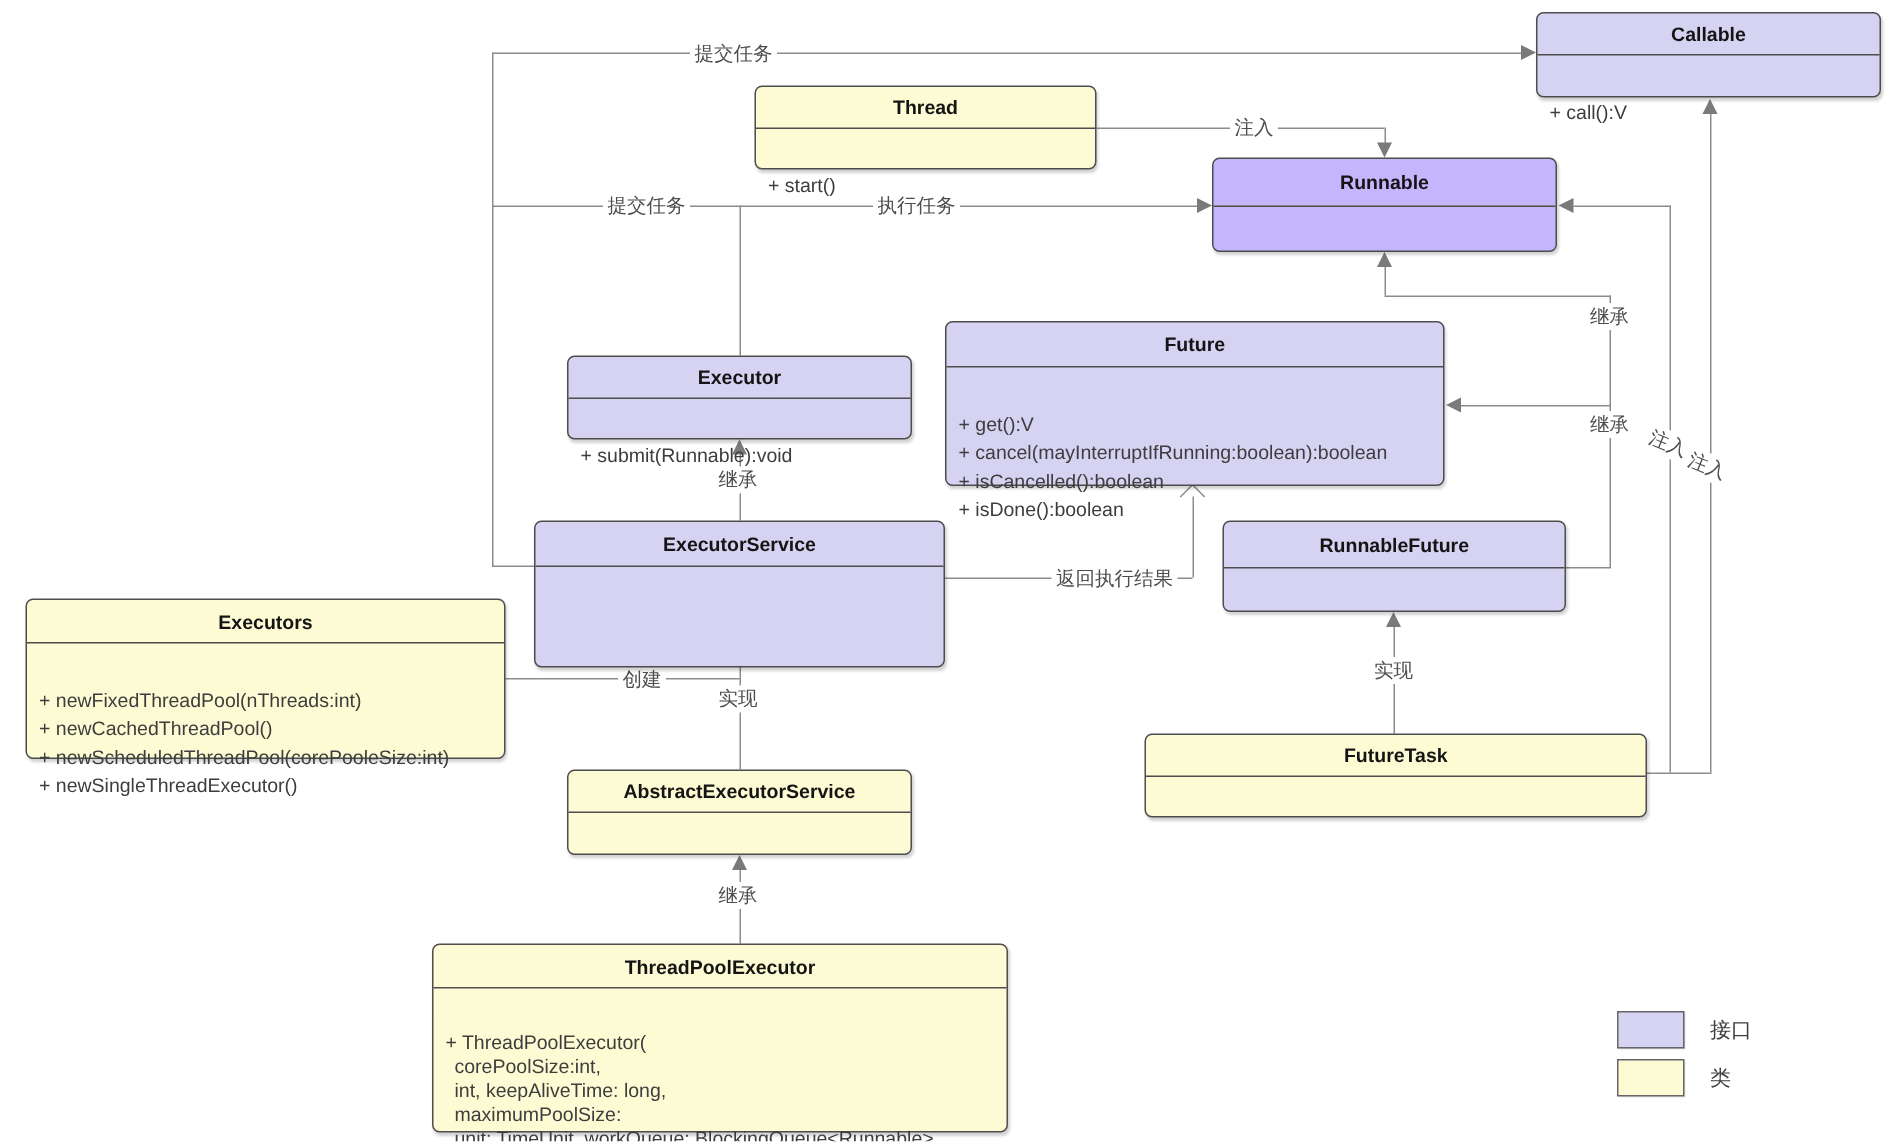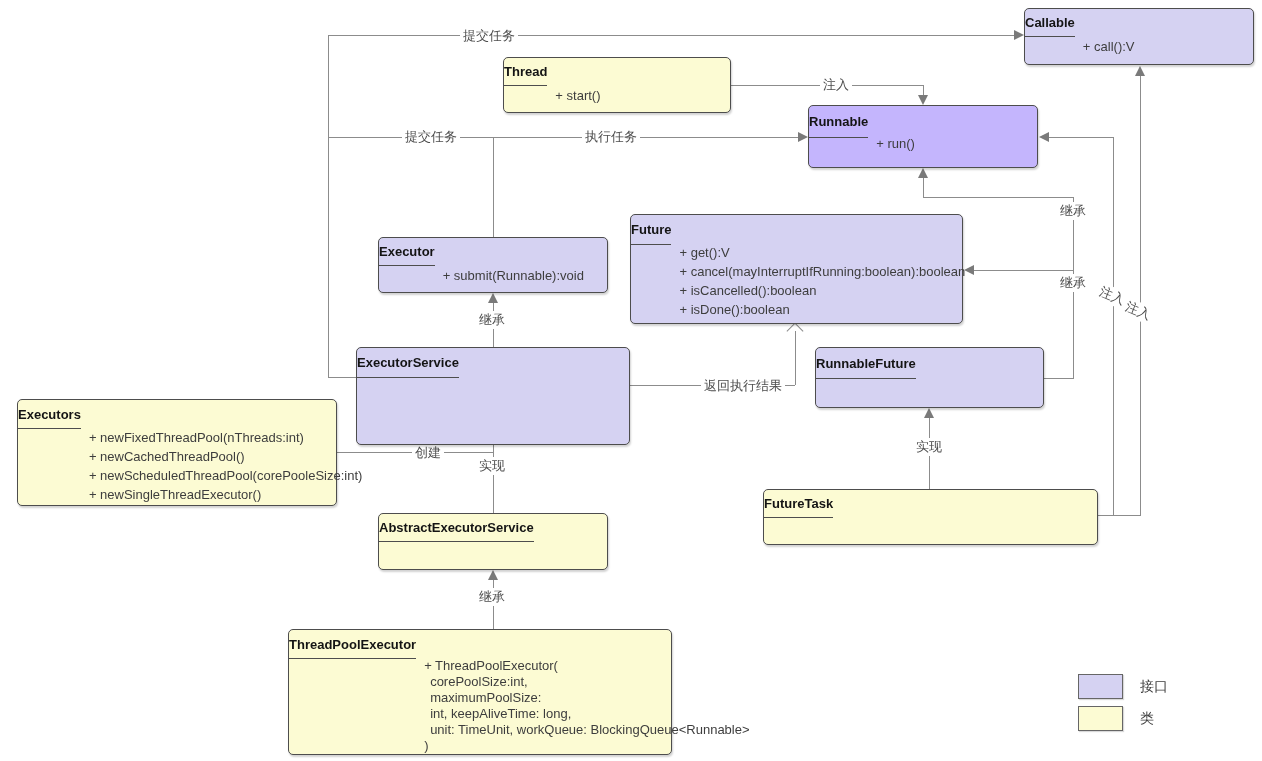--- a/index.html
+++ b/index.html
@@ -4,21 +4,21 @@
 <style>
   html,body{margin:0;padding:0;background:#ffffff;}
   #canvas{
     position:relative;width:1262px;height:761px;background:#ffffff;overflow:hidden;
     font-family:"Liberation Sans","DejaVu Sans",sans-serif;
   }
   
   .uml-box{
     position:absolute;border:1px solid #4d4d4d;border-radius:5px;
     box-shadow:1px 2px 2px rgba(0,0,0,0.18);
-    box-sizing:border-box;display:flex;flex-direction:row;
+    box-sizing:border-box;display:flex;flex-direction:column;
   }
   .uml-box.iface{background:#d5d2f2;}
   .uml-box.cls{background:#fcfbd3;}
   .uml-title{
     font-weight:bold;font-size:13px;color:#141414;text-align:center;
     border-bottom:1px solid #4d4d4d;display:flex;align-items:center;justify-content:center;
     flex:0 0 auto;box-sizing:border-box;
   }
   .uml-body{flex:1 1 auto;padding:4px 8px;box-sizing:border-box;margin-top:24px;}
   .uml-member{font-size:13px;color:#3d3d3d;line-height:19px;white-space:nowrap;}
@@ -127,23 +127,20 @@
 
   <div class="uml-box cls" style="left: 503px; top: 57px; width: 228px; height: 56px; background: rgb(252, 251, 211);">
     <div class="uml-title" style="height:28px;">Thread</div>
     <div class="uml-body">
       <div class="uml-member">+ start()</div>
     </div>
   </div>
 
   <div class="uml-box iface" style="left: 808px; top: 105px; width: 230px; height: 63px; background: #c4b5fd;">
     <div class="uml-title" style="height:32px;">Runnable</div>
-    <div class="uml-body">
-      <div class="uml-member">+ run()</div>
-    </div>
   </div>
 
   <div class="uml-box iface" style="left: 378px; top: 237px; width: 230px; height: 56px; background: rgb(213, 210, 242);">
     <div class="uml-title" style="height:28px;">Executor</div>
     <div class="uml-body">
       <div class="uml-member">+ submit(Runnable):void</div>
     </div>
   </div>
 
   <div class="uml-box iface" style="left: 630px; top: 214px; width: 333px; height: 110px; background: rgb(213, 210, 242);">
@@ -183,22 +180,22 @@
   <div class="uml-box cls" style="left: 763px; top: 489px; width: 335px; height: 56px; background: rgb(252, 251, 211);">
     <div class="uml-title" style="height:28px;">FutureTask</div>
     <div class="uml-body"></div>
   </div>
 
   <div class="uml-box cls tpe" style="left: 288px; top: 629px; width: 384px; height: 126px; background: rgb(252, 251, 211);">
     <div class="uml-title" style="height:29px;">ThreadPoolExecutor</div>
     <div class="uml-body">
       <div class="uml-member">+ ThreadPoolExecutor(</div>
       <div class="uml-member cont">corePoolSize:int,</div>
+      <div class="uml-member cont">int, keepAliveTime: long,</div>
       <div class="uml-member cont">maximumPoolSize:</div>
-      <div class="uml-member cont">int, keepAliveTime: long,</div>
       <div class="uml-member cont">unit: TimeUnit, workQueue: BlockingQueue&lt;Runnable&gt;</div>
       <div class="uml-member">)</div>
     </div>
   </div>
 
   <div class="swatch iface-sw" style="left: 1078px; top: 674px; background: rgb(213, 210, 242);"></div>
   <div class="legend-label" style="left:1140px;top:678px;">接口</div>
   <div class="swatch cls-sw" style="left: 1078px; top: 706px; background: rgb(252, 251, 211);"></div>
   <div class="legend-label" style="left:1140px;top:710px;">类</div>
 

